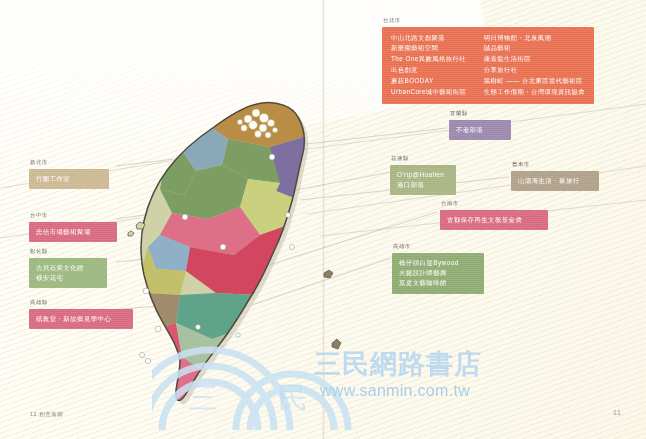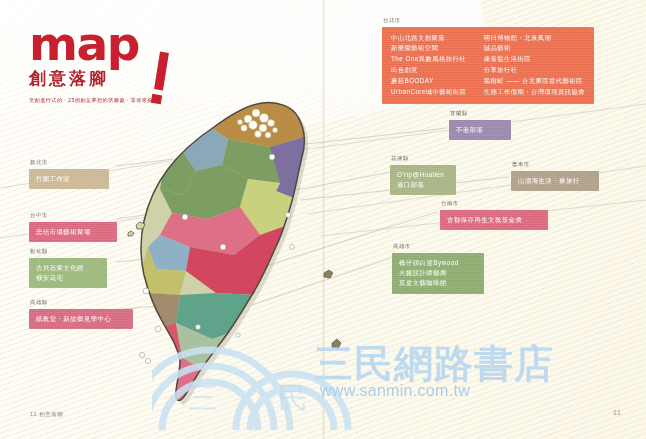--- a/index.html
+++ b/index.html
@@ -85,47 +85,41 @@
     background-color:#e87050;
     padding:6px 9px 7px 9px;
     display:flex;gap:13px;
   }
   #taipei .col{flex:1;}
   #taipei .ln{font-size:6.3px;line-height:1.72;}
 
   
   #wm{position:absolute;left:152px;top:330px;width:494px;height:100px;pointer-events:none;}
   .wm-text{
-    position:absolute;left:162px;top:7px;
+    position:absolute;left:162px;top:16px;
     font-family:"DejaVu Sans","Liberation Sans",sans-serif;
-    font-size:39px;font-weight:bold;color:#bcd9ef;letter-spacing:1px;opacity:.95;
+    font-size:27px;font-weight:bold;color:#bcd9ef;letter-spacing:1px;opacity:.95;
   }
   .wm-url{
     position:absolute;left:168px;top:52px;
     font-size:16px;color:#a9cfe9;letter-spacing:.3px;text-align:center;
   }
 
   
   .pg{position:absolute;font-size:5.4px;color:#8a8577;letter-spacing:.6px;}
   #pg-left{left:30px;top:411px;}
   #pg-right{left:613px;top:409px;font-size:7px;color:#9a9484;}
 </style>
 </head>
 <body>
 
 <div id="page">
   <div id="wash"></div>
   <div id="gutter"></div>
 
-  <div id="masthead">
-    <div class="map-word">map</div>
-    <div class="bang"></div>
-    <div class="map-sub">創意落腳</div>
-    <div class="map-desc">文創進行式的・25個創意夢想的落腳處・等你來探訪。</div>
-  </div>
 
   <svg id="lines" width="646" height="439">
     <g stroke="#b7b2a4" stroke-width="0.55" fill="none">
 
       <path d="M116,166 L225,153"></path>
       <path d="M116,219 L214,205"></path>
       <path d="M116,262 L208,253"></path>
       <path d="M121,309 L196,303"></path>
 
       <path d="M447,128 L289,146"></path>

